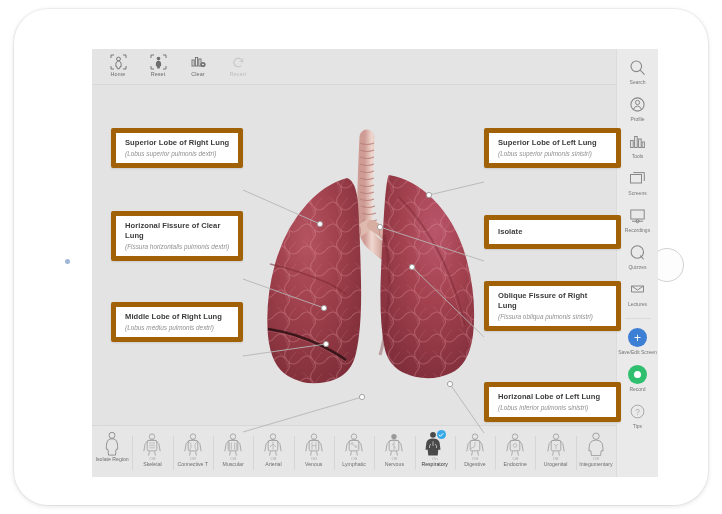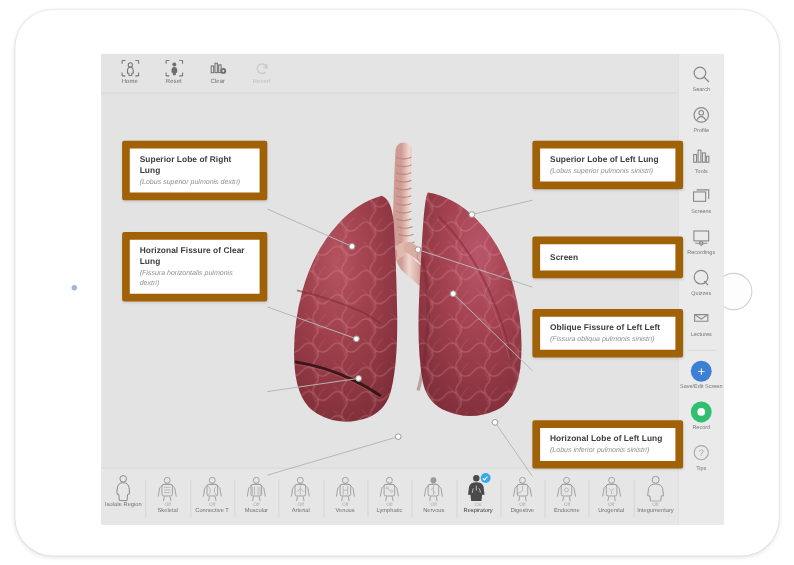--- a/index.html
+++ b/index.html
@@ -134,21 +134,21 @@
     display:flex; align-items:center; justify-content:center;
   }
 
   
   #stage { position: absolute; left: 0; top: 36px; width: 524px; height: 340px; }
 
   
   .callout {
     position: absolute;
     background: #ffffff;
-    border: 7px solid #a16207;
+    border: 5px solid #a16207;
     border-radius: 2px;
     padding: 5px 8px 5px 9px;
     box-shadow: 0 1px 2px rgba(0,0,0,0.10);
     z-index: 20;
   }
   .callout .ctitle {
     font-size: 7.6px; font-weight: bold; color: #3c3c3c;
     line-height: 10px; letter-spacing: .05px;
   }
   .callout .clatin {
@@ -318,33 +318,37 @@
     <div class="callout" style="left:19px; top:79px; width:132px;">
       <div class="ctitle">Superior Lobe of Right Lung</div>
       <div class="clatin">(Lobus superior pulmonis dextri)</div>
     </div>
 
     <div class="callout" style="left:19px; top:162px; width:132px;">
       <div class="ctitle">Horizonal Fissure of Clear Lung</div>
       <div class="clatin">(Fissura horizontalis pulmonis dextri)</div>
     </div>
 
+    <div class="callout" style="left:19px; top:253px; width:132px;">
+      <div class="ctitle">Middle Lobe of Right Lung</div>
+      <div class="clatin">(Lobus medius pulmonis dextri)</div>
+    </div>
 
 
     <div class="callout" style="left:392px; top:79px; width:137px;">
       <div class="ctitle">Superior Lobe of Left Lung</div>
       <div class="clatin">(Lobus superior pulmonis sinistri)</div>
     </div>
 
     <div class="callout" style="left:392px; top:166px; width:137px; padding-top:7px; padding-bottom:7px;">
-      <div class="ctitle">Screen</div>
+      <div class="ctitle">Isolate</div>
     </div>
 
     <div class="callout" style="left:392px; top:232px; width:137px;">
-      <div class="ctitle">Oblique Fissure of Left Left</div>
+      <div class="ctitle">Oblique Fissure of Right Lung</div>
       <div class="clatin">(Fissura obliqua pulmonis sinistri)</div>
     </div>
 
     <div class="callout" style="left:392px; top:333px; width:137px;">
       <div class="ctitle">Horizonal Lobe of Left Lung</div>
       <div class="clatin">(Lobus inferior pulmonis sinistri)</div>
     </div>
 
     <div id="right-sidebar">
 

